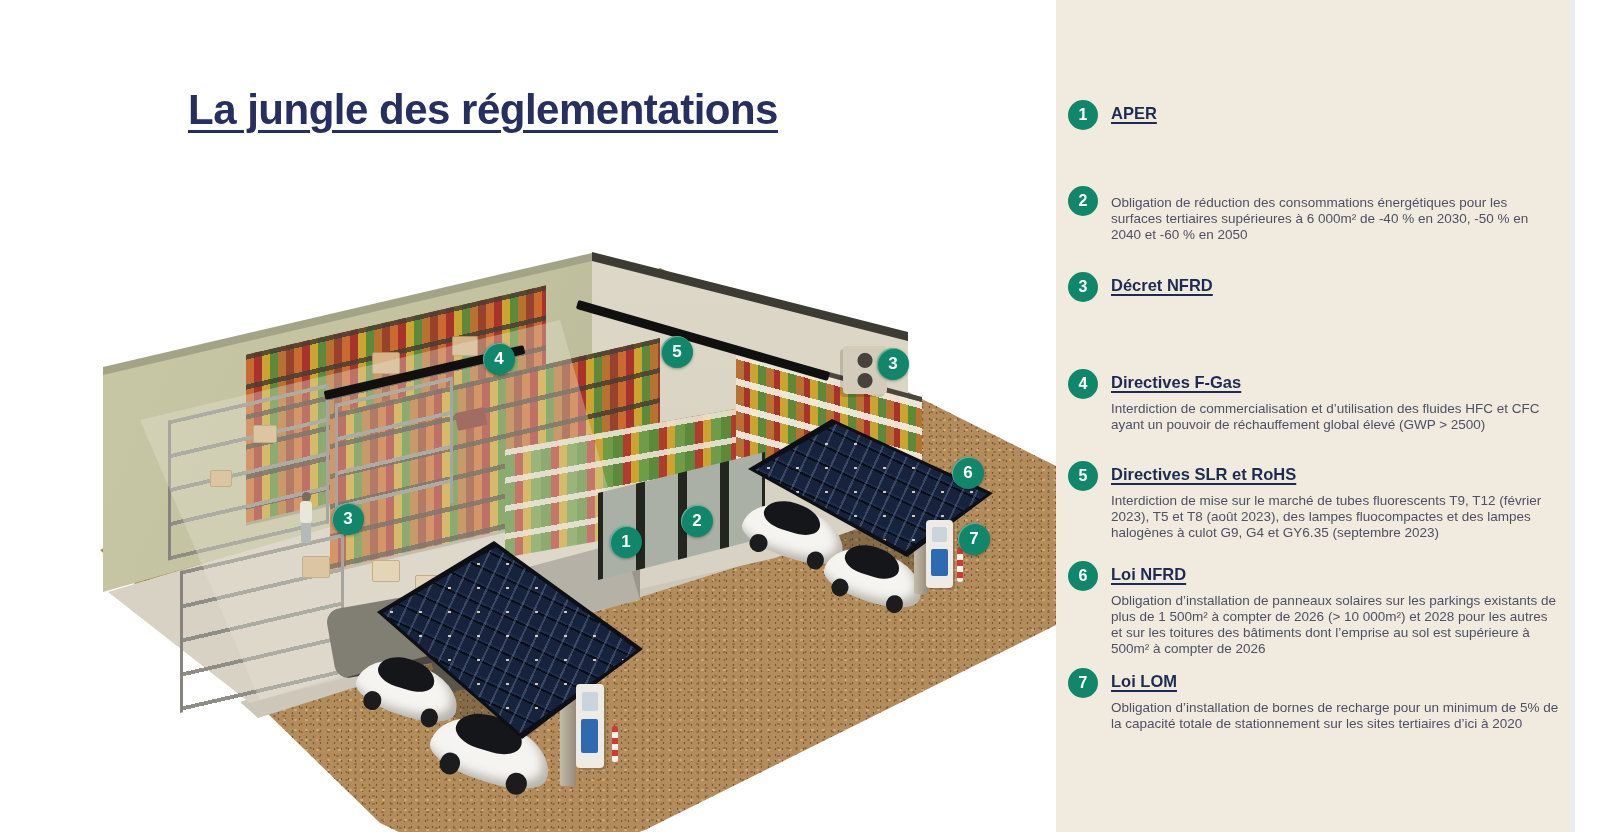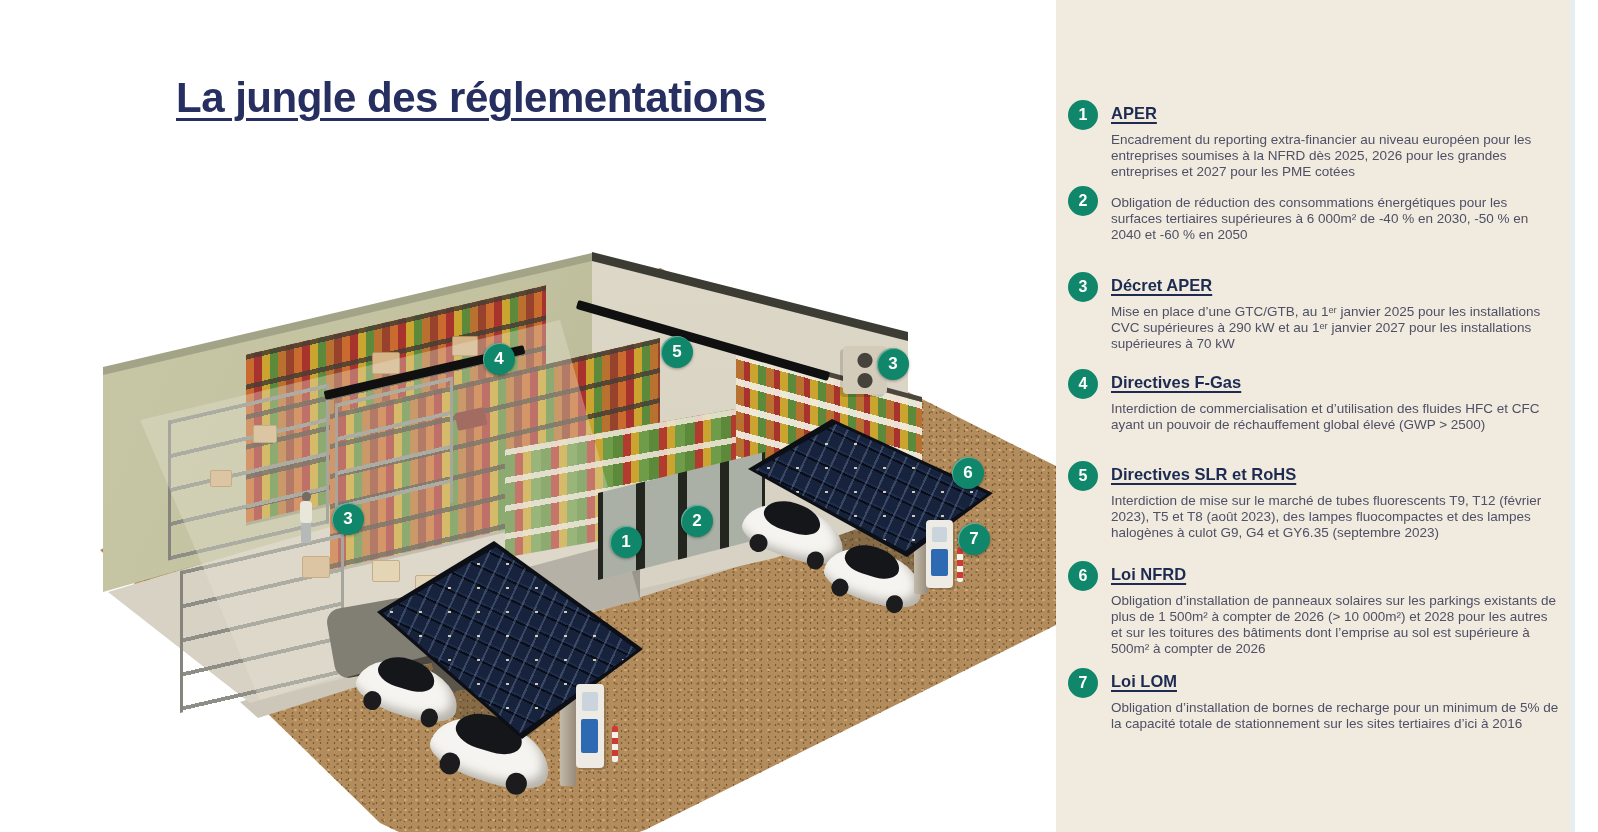--- a/index.html
+++ b/index.html
@@ -1,20 +1,20 @@
 <!DOCTYPE html>
 <html><head>
 <meta charset="utf-8">
 <style>
   html,body{margin:0;padding:0;background:#ffffff;}
   .canvas{position:relative;width:1598px;height:832px;background:#ffffff;overflow:hidden;
           font-family:"Liberation Sans", sans-serif;}
 
   
-  .page-title{position:absolute;left:176px;top:74px;margin:0;font-size:42px;font-weight:bold;
+  .page-title{position:absolute;left:176px;top:74px;margin:12px;font-size:42px;font-weight:bold;
               color:#262F60;letter-spacing:-0.5px;text-decoration:underline;
               text-decoration-thickness:3px;text-underline-offset:6px;}
 
   
   .scene{position:absolute;left:0;top:0;width:1056px;height:832px;}
   .poly{position:absolute;inset:0;}
 
   #gravel{clip-path:polygon(100px 550px,660px 268px,1056px 466px,1056px 625px,645px 830px,500px 880px,380px 823px);
     background-color:#b28c5c;
     background-image:radial-gradient(#8f6c3f 1px, transparent 1.4px),
@@ -242,34 +242,32 @@
     <div class="marker" id="m3b">3</div>
     <div class="marker" id="m6">6</div>
     <div class="marker" id="m7">7</div>
   </div>
 
   <aside class="sidebar">
     <div class="reg-item" id="item0">
       <div class="reg-badge">1</div>
       <div class="reg-content">
         <h2 class="reg-heading">APER</h2>
-        <p class="reg-body">Encadrement du reporting extra-financier au niveau européen pour les entreprises soumises à la NFRD dès 2025, 2026 pour les grandes entreprises et 2027 pour les PME cotées</p>
       </div>
     </div>
     <div class="reg-item" id="item1">
       <div class="reg-badge">2</div>
       <div class="reg-content">
         <p class="reg-body">Obligation de réduction des consommations énergétiques pour les surfaces tertiaires supérieures à 6 000m² de -40 % en 2030, -50 % en 2040 et -60 % en 2050</p>
       </div>
     </div>
     <div class="reg-item" id="item2">
       <div class="reg-badge">3</div>
       <div class="reg-content">
-        <h2 class="reg-heading">Décret APER</h2>
-        <p class="reg-body">Mise en place d’une GTC/GTB, au 1ᵉʳ janvier 2025 pour les installations CVC supérieures à 290 kW et au 1ᵉʳ janvier 2027 pour les installations supérieures à 70 kW</p>
+        <h2 class="reg-heading">Décret NFRD</h2>
       </div>
     </div>
     <div class="reg-item" id="item3">
       <div class="reg-badge">4</div>
       <div class="reg-content">
         <h2 class="reg-heading">Directives F-Gas</h2>
         <p class="reg-body">Interdiction de commercialisation et d’utilisation des fluides HFC et CFC ayant un pouvoir de réchauffement global élevé (GWP &gt; 2500)</p>
       </div>
     </div>
     <div class="reg-item" id="item4">
@@ -283,19 +281,19 @@
       <div class="reg-badge">6</div>
       <div class="reg-content">
         <h2 class="reg-heading">Loi NFRD</h2>
         <p class="reg-body">Obligation d’installation de panneaux solaires sur les parkings existants de plus de 1 500m² à compter de 2026 (&gt; 10 000m²) et 2028 pour les autres et sur les toitures des bâtiments dont l’emprise au sol est supérieure à 500m² à compter de 2026</p>
       </div>
     </div>
     <div class="reg-item" id="item6">
       <div class="reg-badge">7</div>
       <div class="reg-content">
         <h2 class="reg-heading">Loi LOM</h2>
-        <p class="reg-body">Obligation d’installation de bornes de recharge pour un minimum de 5% de la capacité totale de stationnement sur les sites tertiaires d’ici à 2016</p>
+        <p class="reg-body">Obligation d’installation de bornes de recharge pour un minimum de 5% de la capacité totale de stationnement sur les sites tertiaires d’ici à 2020</p>
       </div>
     </div>
   </aside>
 
   <div class="sidebar-edge"></div>
 </div>
 
 </body></html>

